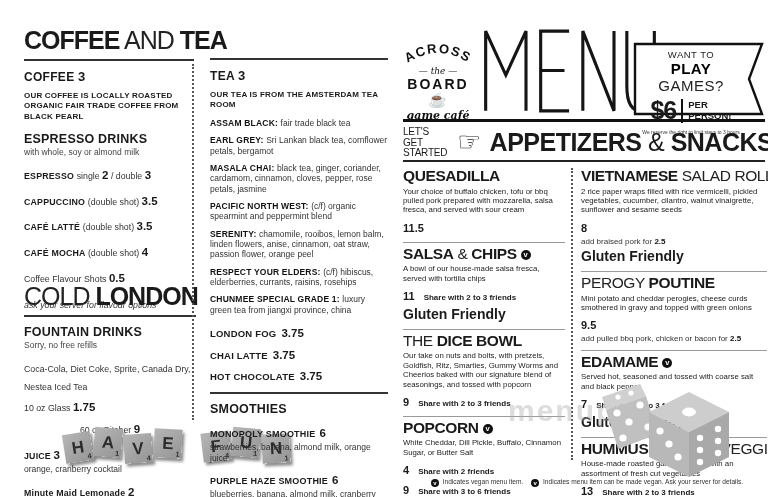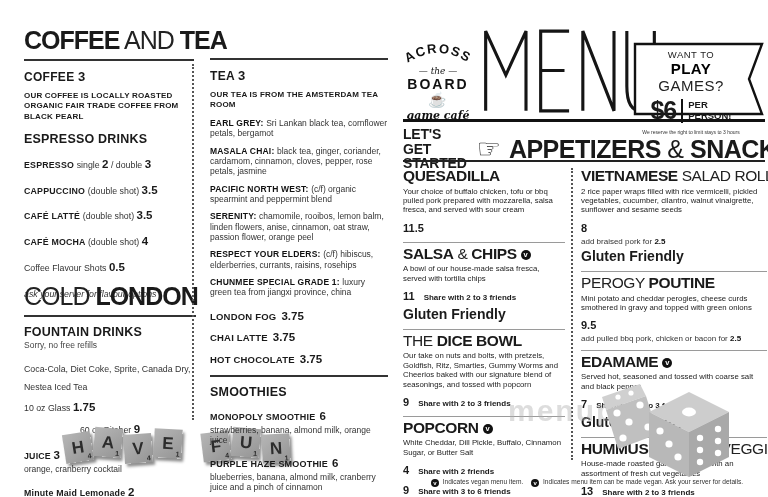--- a/index.html
+++ b/index.html
@@ -65,21 +65,21 @@
   .b-want{font-size:9.5px;letter-spacing:.5px;color:#222;}
   .b-play{font-size:15px;letter-spacing:.5px;color:#222;}
   .b-play b{font-weight:800;color:#000;}
   .b-priceRow{display:flex;align-items:center;justify-content:center;margin-top:2px;}
   .b-price{font-size:25px;font-weight:800;letter-spacing:-1px;}
   .b-div{width:2px;height:24px;background:#111;margin:0 5px;}
   .b-pp{font-size:9.5px;font-weight:800;text-align:left;line-height:1.1;}
   .b-fine{font-size:5px;color:#333;margin-top:4px;white-space:nowrap;}
   #hdr-rule{left:403px;top:119px;width:362px;height:2.5px;background:#111;}
   #section-row{left:403px;top:127px;width:362px;display:flex;align-items:center;}
-  .kicker{font-size:14px;font-weight:700;line-height:1.05;letter-spacing:-.2px;}
+  .kicker{font-size:10px;font-weight:400;line-height:1.05;letter-spacing:-.2px;}
   .hand{font-size:27px;margin:0 8px 0 10px;line-height:1;}
   .app-title{font-size:25px;letter-spacing:-.5px;white-space:nowrap;}
   .app-title .hv{font-weight:800;}
   .app-title .lt{font-weight:normal;}
   #sec-rule2{left:403px;top:160px;width:362px;height:1.5px;background:#222;}
 
   #col1{left:403px;top:166px;width:162px;}
   #col2{left:581px;top:166px;width:186px;}
   #app-dotline{left:571px;top:168px;height:292px;}
   .menu-item{margin-top:2px;}
@@ -113,20 +113,21 @@
     <div class="lp-title">
       <span class="hv">COFFEE</span><span class="lt"> AND </span><span class="hv">TEA</span>
     </div>
     <div class="sec-rule"></div>
     <div class="h-coffee">
       <span>COFFEE</span>
       <span class="pp">3</span>
     </div>
     <div class="intro">OUR COFFEE IS LOCALLY ROASTED ORGANIC FAIR TRADE COFFEE FROM BLACK PEARL</div>
     <div class="subhead">ESPRESSO DRINKS</div>
+    <div class="subsub">with whole, soy or almond milk</div>
     <div id="coffee-items">
         <div class="line"><span class="sg-n">ESPRESSO </span><span class="sg-l">single </span><span class="sg-p">2</span><span class="sg-l"> / double </span><span class="sg-p">3</span></div>
         <div class="line"><span class="sg-n">CAPPUCCINO </span><span class="sg-l">(double shot) </span><span class="sg-p">3.5</span></div>
         <div class="line"><span class="sg-n">CAFÉ LATTÉ </span><span class="sg-l">(double shot) </span><span class="sg-p">3.5</span></div>
         <div class="line"><span class="sg-n">CAFÉ MOCHA </span><span class="sg-l">(double shot) </span><span class="sg-p">4</span></div>
         <div class="line"><span class="sg-l">Coffee Flavour Shots </span><span class="sg-p">0.5</span></div>
         <div class="line"><span class="sg-i">ask your server for flavour options</span></div>
       </div>
   </div>
 
@@ -152,20 +153,21 @@
   <div class="abs dotline" style="left:192px;top:64px;height:356px"></div>
 
   <div class="abs" id="mid-col">
     <div class="sec-rule" style="margin-top:0"></div>
     <div class="h-coffee">
       <span>TEA</span>
       <span class="pp">3</span>
     </div>
     <div class="intro">OUR TEA IS FROM THE AMSTERDAM TEA ROOM</div>
     <div id="tea-list">
+        <div class="tea-item"><span class="tname">ASSAM BLACK: </span><span class="tdesc">fair trade black tea</span></div>
         <div class="tea-item"><span class="tname">EARL GREY: </span><span class="tdesc">Sri Lankan black tea, cornflower petals, bergamot</span></div>
         <div class="tea-item"><span class="tname">MASALA CHAI: </span><span class="tdesc">black tea, ginger, coriander, cardamom, cinnamon, cloves, pepper, rose petals, jasmine</span></div>
         <div class="tea-item"><span class="tname">PACIFIC NORTH WEST: </span><span class="tdesc">(c/f) organic spearmint and peppermint blend</span></div>
         <div class="tea-item"><span class="tname">SERENITY: </span><span class="tdesc">chamomile, rooibos, lemon balm, linden flowers, anise, cinnamon, oat straw, passion flower, orange peel</span></div>
         <div class="tea-item"><span class="tname">RESPECT YOUR ELDERS: </span><span class="tdesc">(c/f) hibiscus, elderberries, currants, raisins, rosehips</span></div>
         <div class="tea-item"><span class="tname">CHUNMEE SPECIAL GRADE 1: </span><span class="tdesc">luxury green tea from jiangxi province, china</span></div>
       </div>
     <div id="hot-drinks" style="margin-top:8px">
         <div class="hotline"><span class="hname">LONDON FOG</span><span class="hprice">3.75</span></div>
         <div class="hotline"><span class="hname">CHAI LATTE</span><span class="hprice">3.75</span></div>

